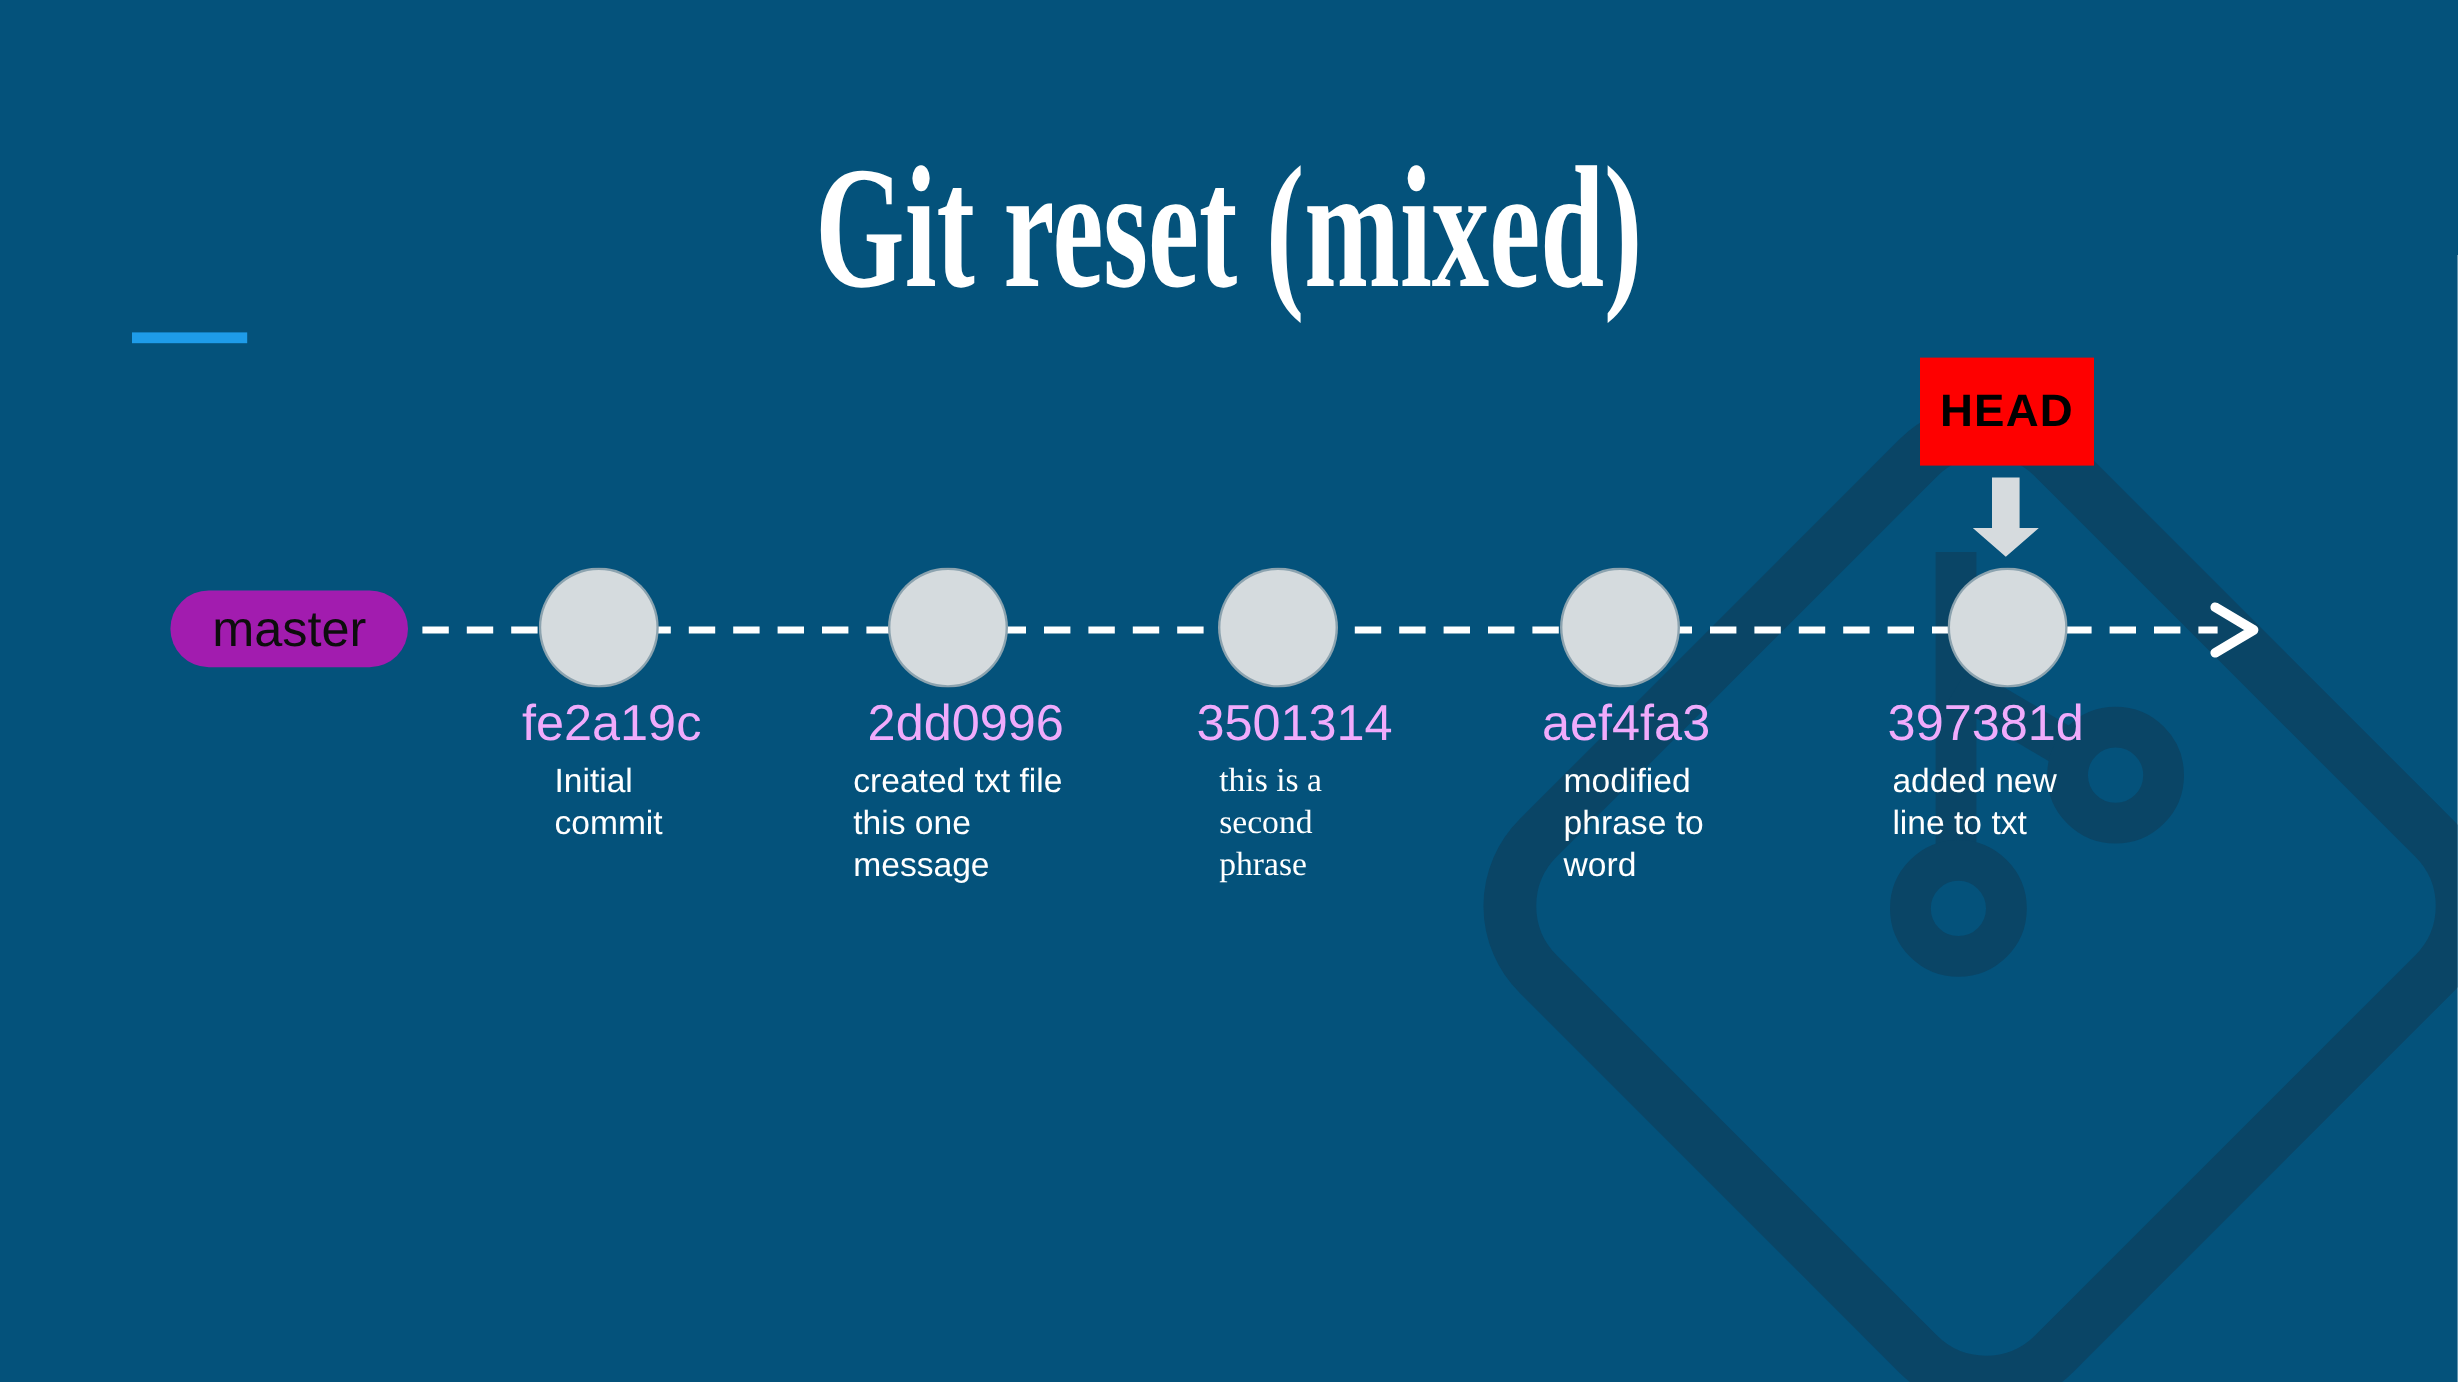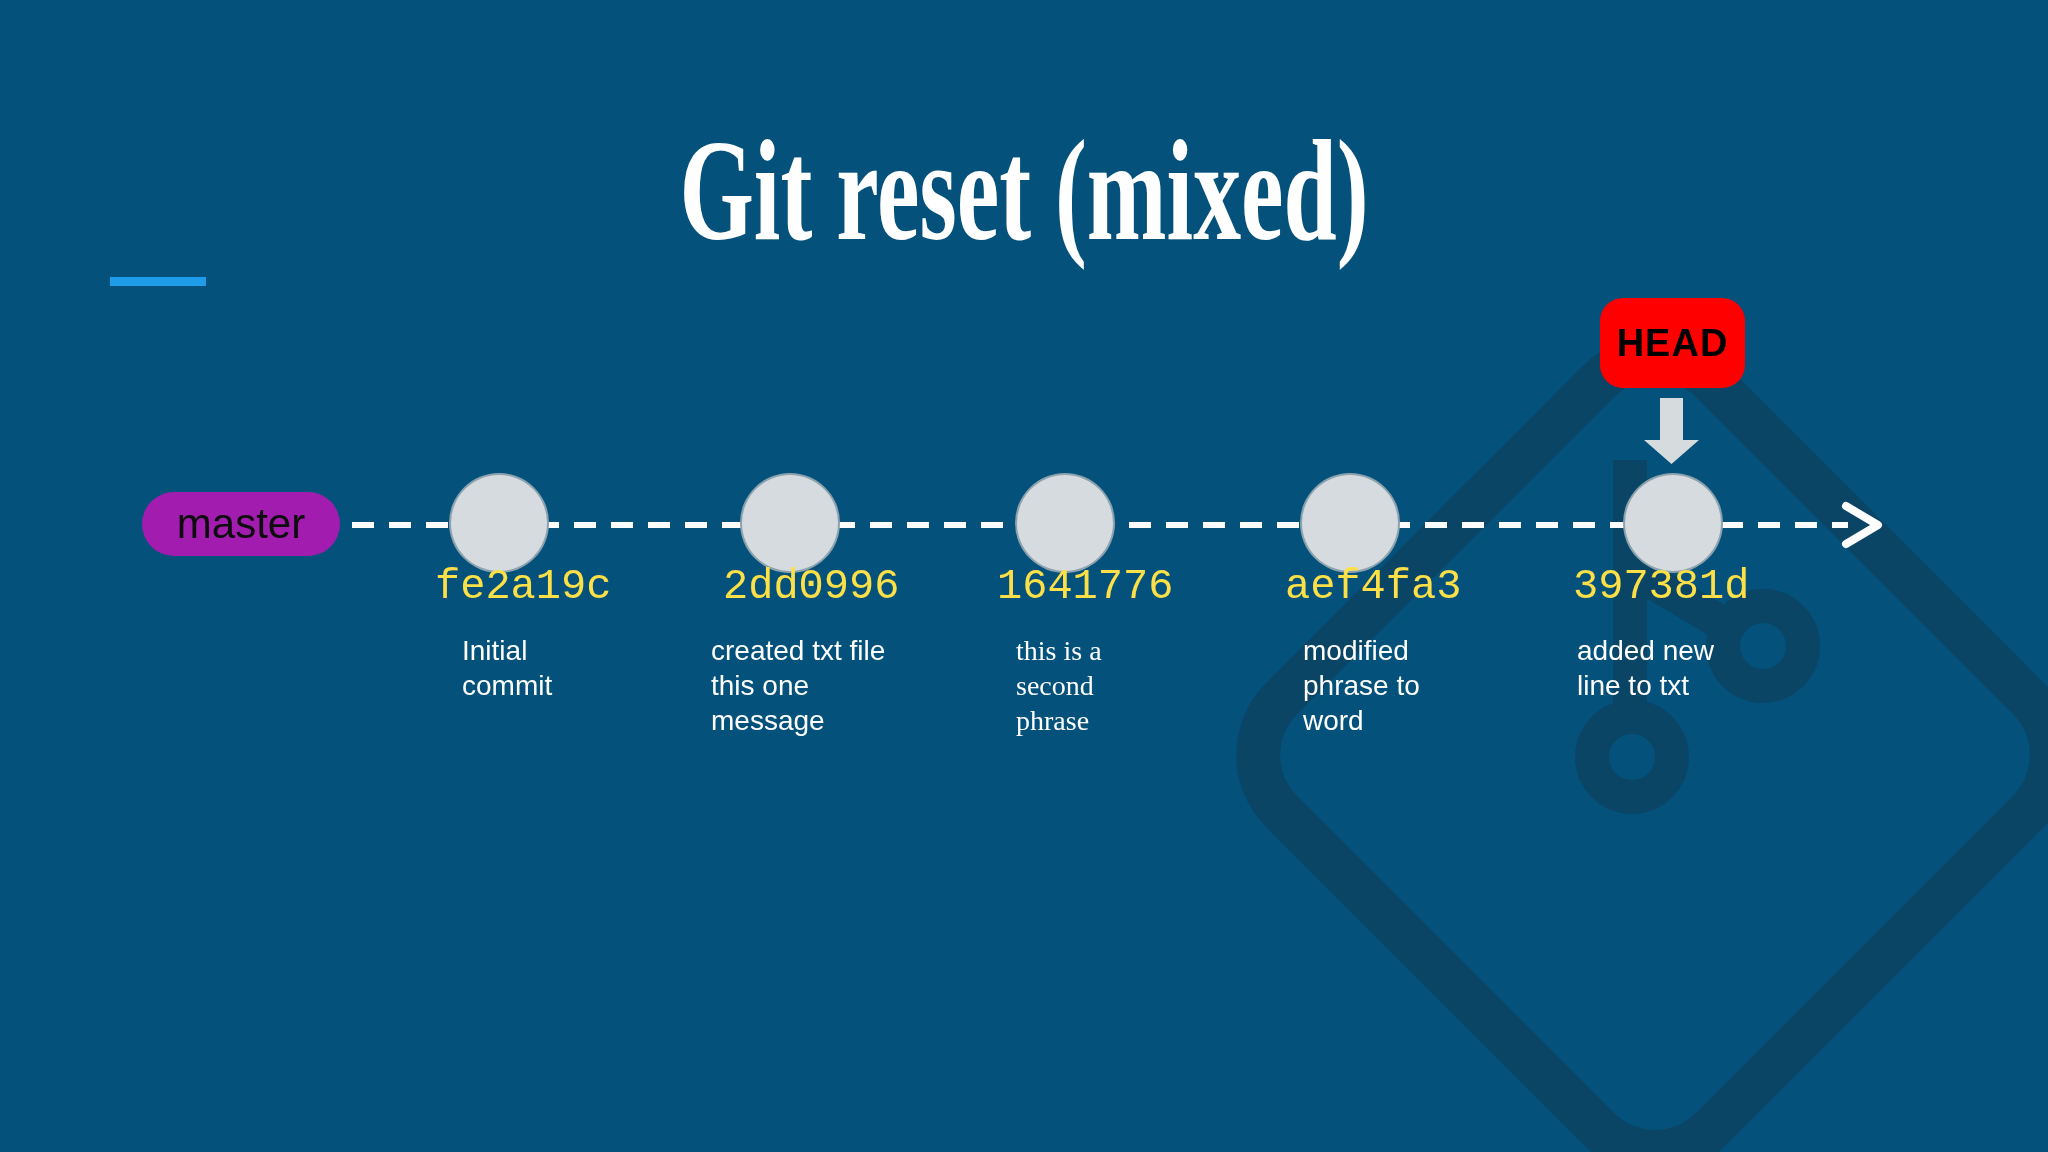--- a/index.html
+++ b/index.html
@@ -47,21 +47,20 @@
     left: 1600px; top: 298px;
     width: 145px; height: 90px;
     background: #fe0000;
     display: flex;
     align-items: center;
     justify-content: center;
     font-size: 38px;
     font-weight: bold;
     letter-spacing: 1px;
     color: #000000;
-    border-radius: 23px;
   }
 
   .head-arrow {
     position: absolute;
     left: 1640px; top: 396px;
     width: 64px; height: 70px;
   }
 
   .timeline-svg {
     position: absolute;
@@ -85,26 +84,25 @@
     position: absolute;
     top: 473px;
     width: 100px; height: 100px;
     border-radius: 50%;
     background: #d5dbde;
     border: 2px solid rgba(7, 60, 90, 0.35);
   }
 
   .commit-hash {
     position: absolute;
-    top: 564px;
+    top: 580px;
     font-size: 42px;
     line-height: 46px;
-    color: #fde047;
+    color: #f0abfc;
     white-space: nowrap;
-    font-family: Liberation Mono, monospace;
   }
 
   .commit-message {
     position: absolute;
     top: 633px;
     font-size: 28px;
     line-height: 35px;
     color: #ffffff;
     white-space: nowrap;
   }
@@ -166,21 +164,21 @@
       <div class="commit-hash" style="left: 723px;">2dd0996</div>
       <div class="commit-message" style="left: 711px;">
           <div>created txt file</div>
           <div>this one</div>
           <div>message</div>
         </div>
     </div>
 
     <div class="commit">
       <div class="commit-circle" style="left: 1015px;"></div>
-      <div class="commit-hash" style="left: 997px;">1641776</div>
+      <div class="commit-hash" style="left: 997px;">3501314</div>
       <div class="commit-message" style="left: 1016px; font-family: Liberation Serif, serif;">
           <div>this is a</div>
           <div>second</div>
           <div>phrase</div>
         </div>
     </div>
 
     <div class="commit">
       <div class="commit-circle" style="left: 1300px;"></div>
       <div class="commit-hash" style="left: 1285px;">aef4fa3</div>

